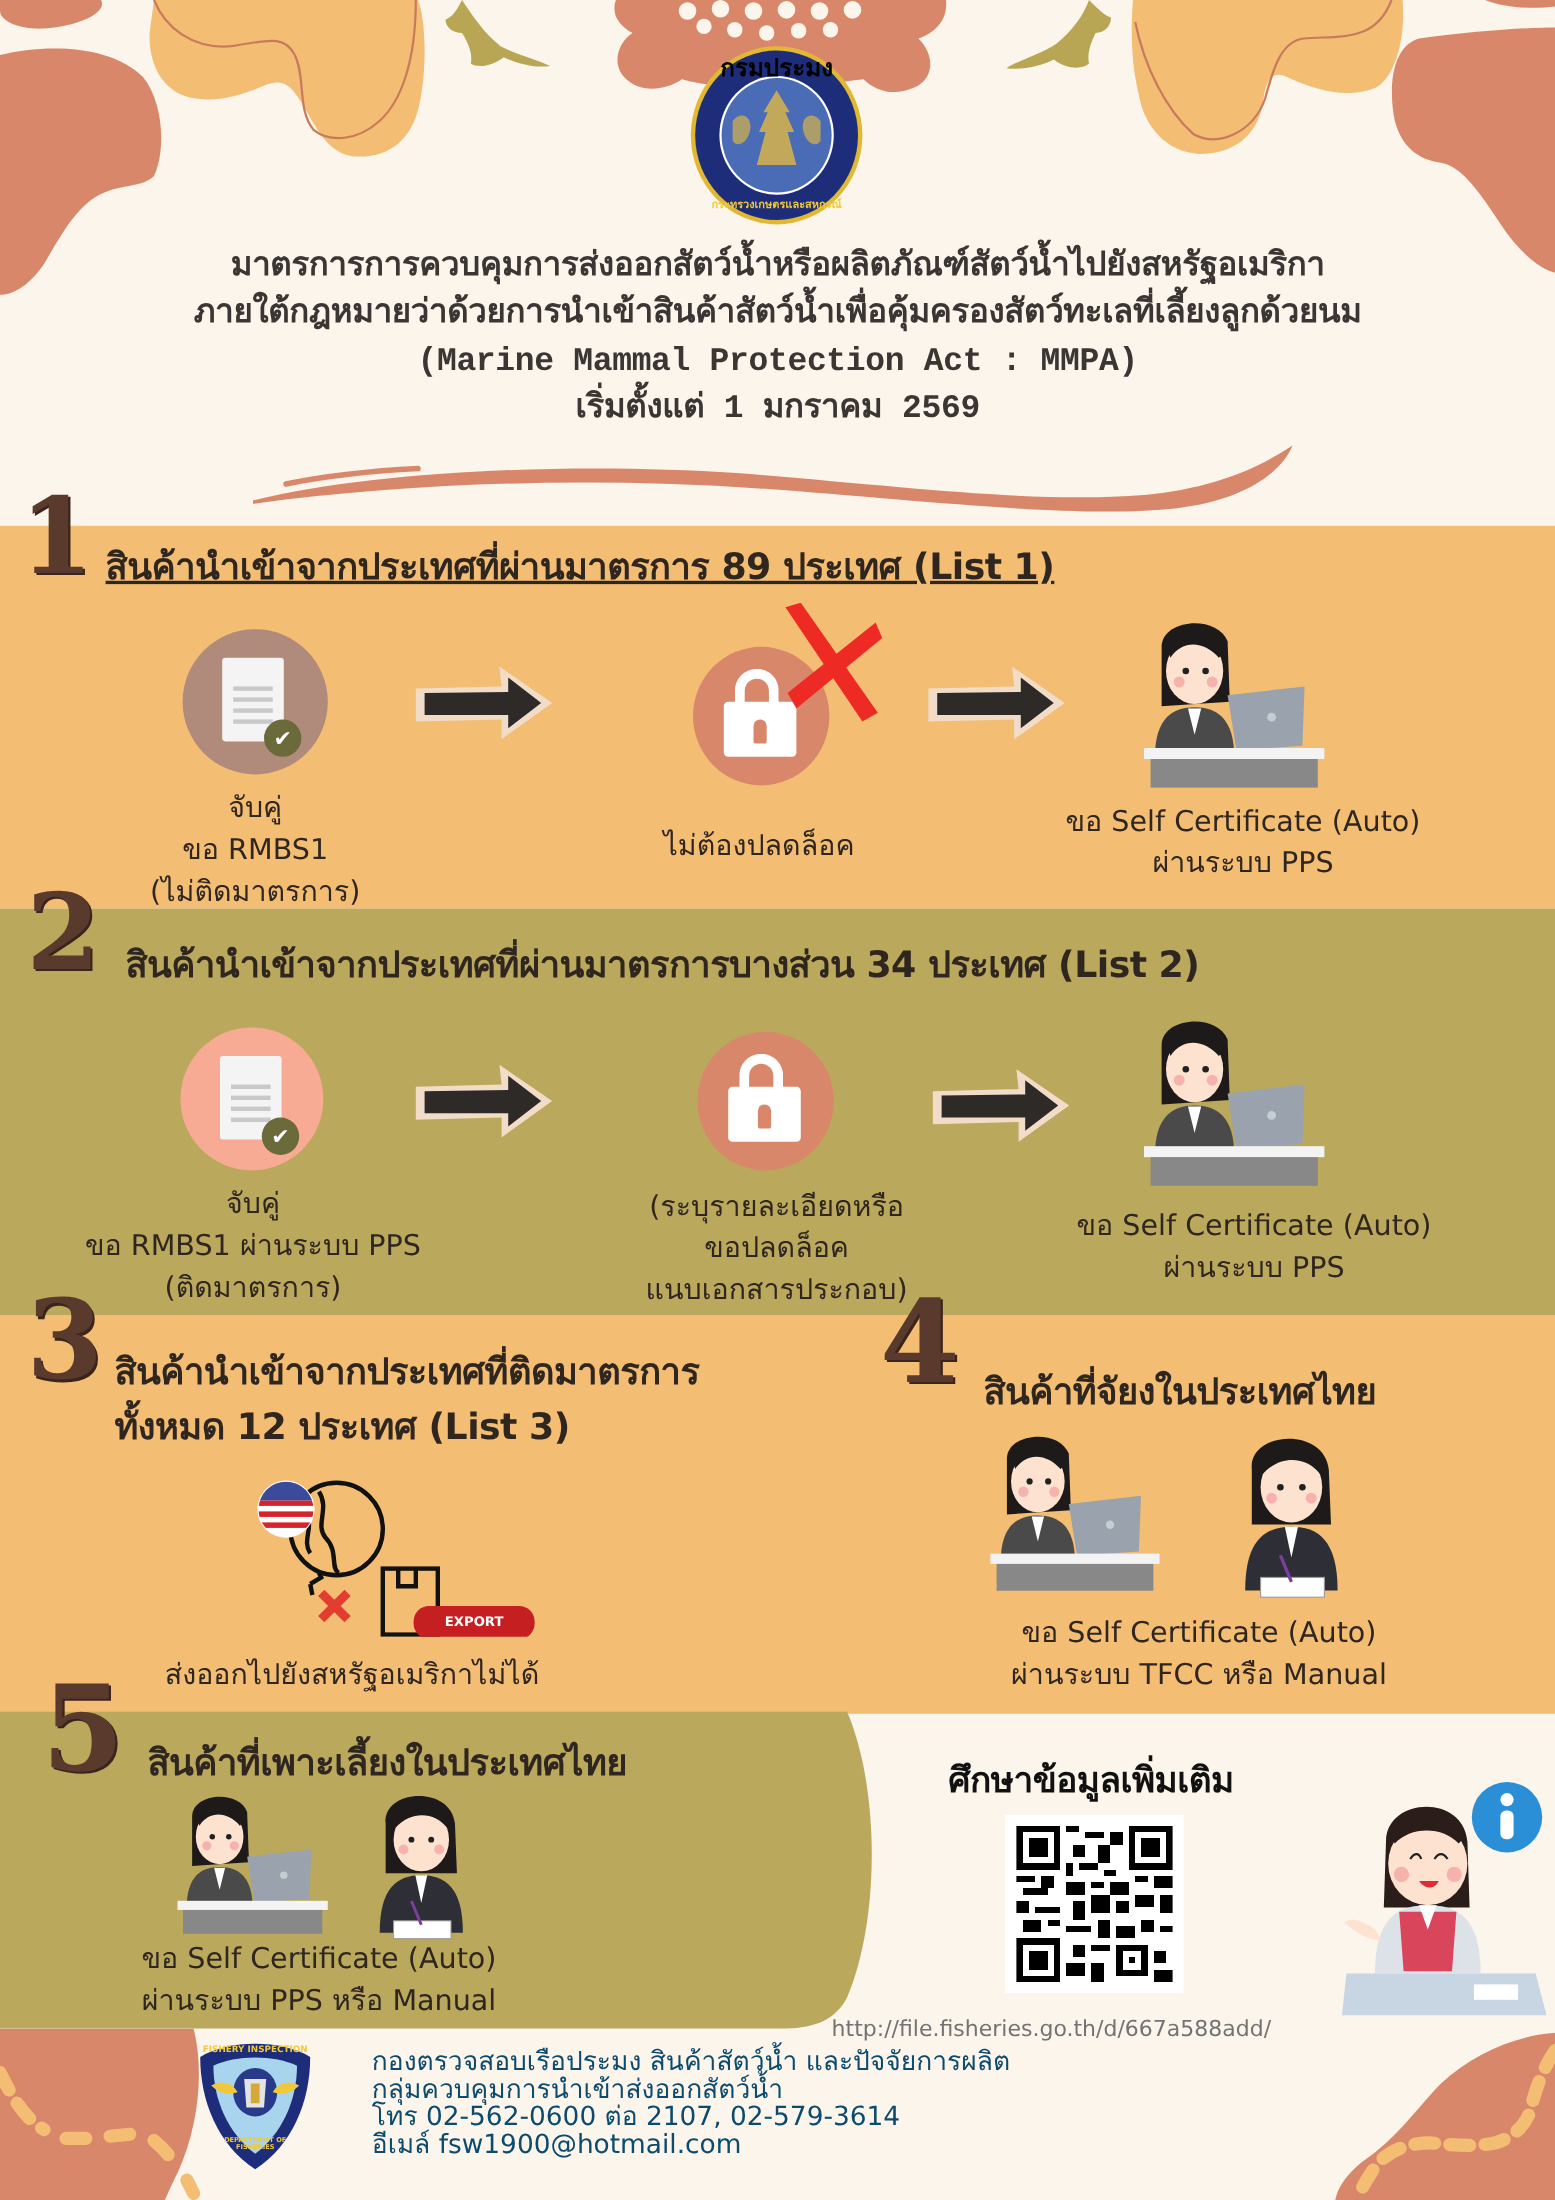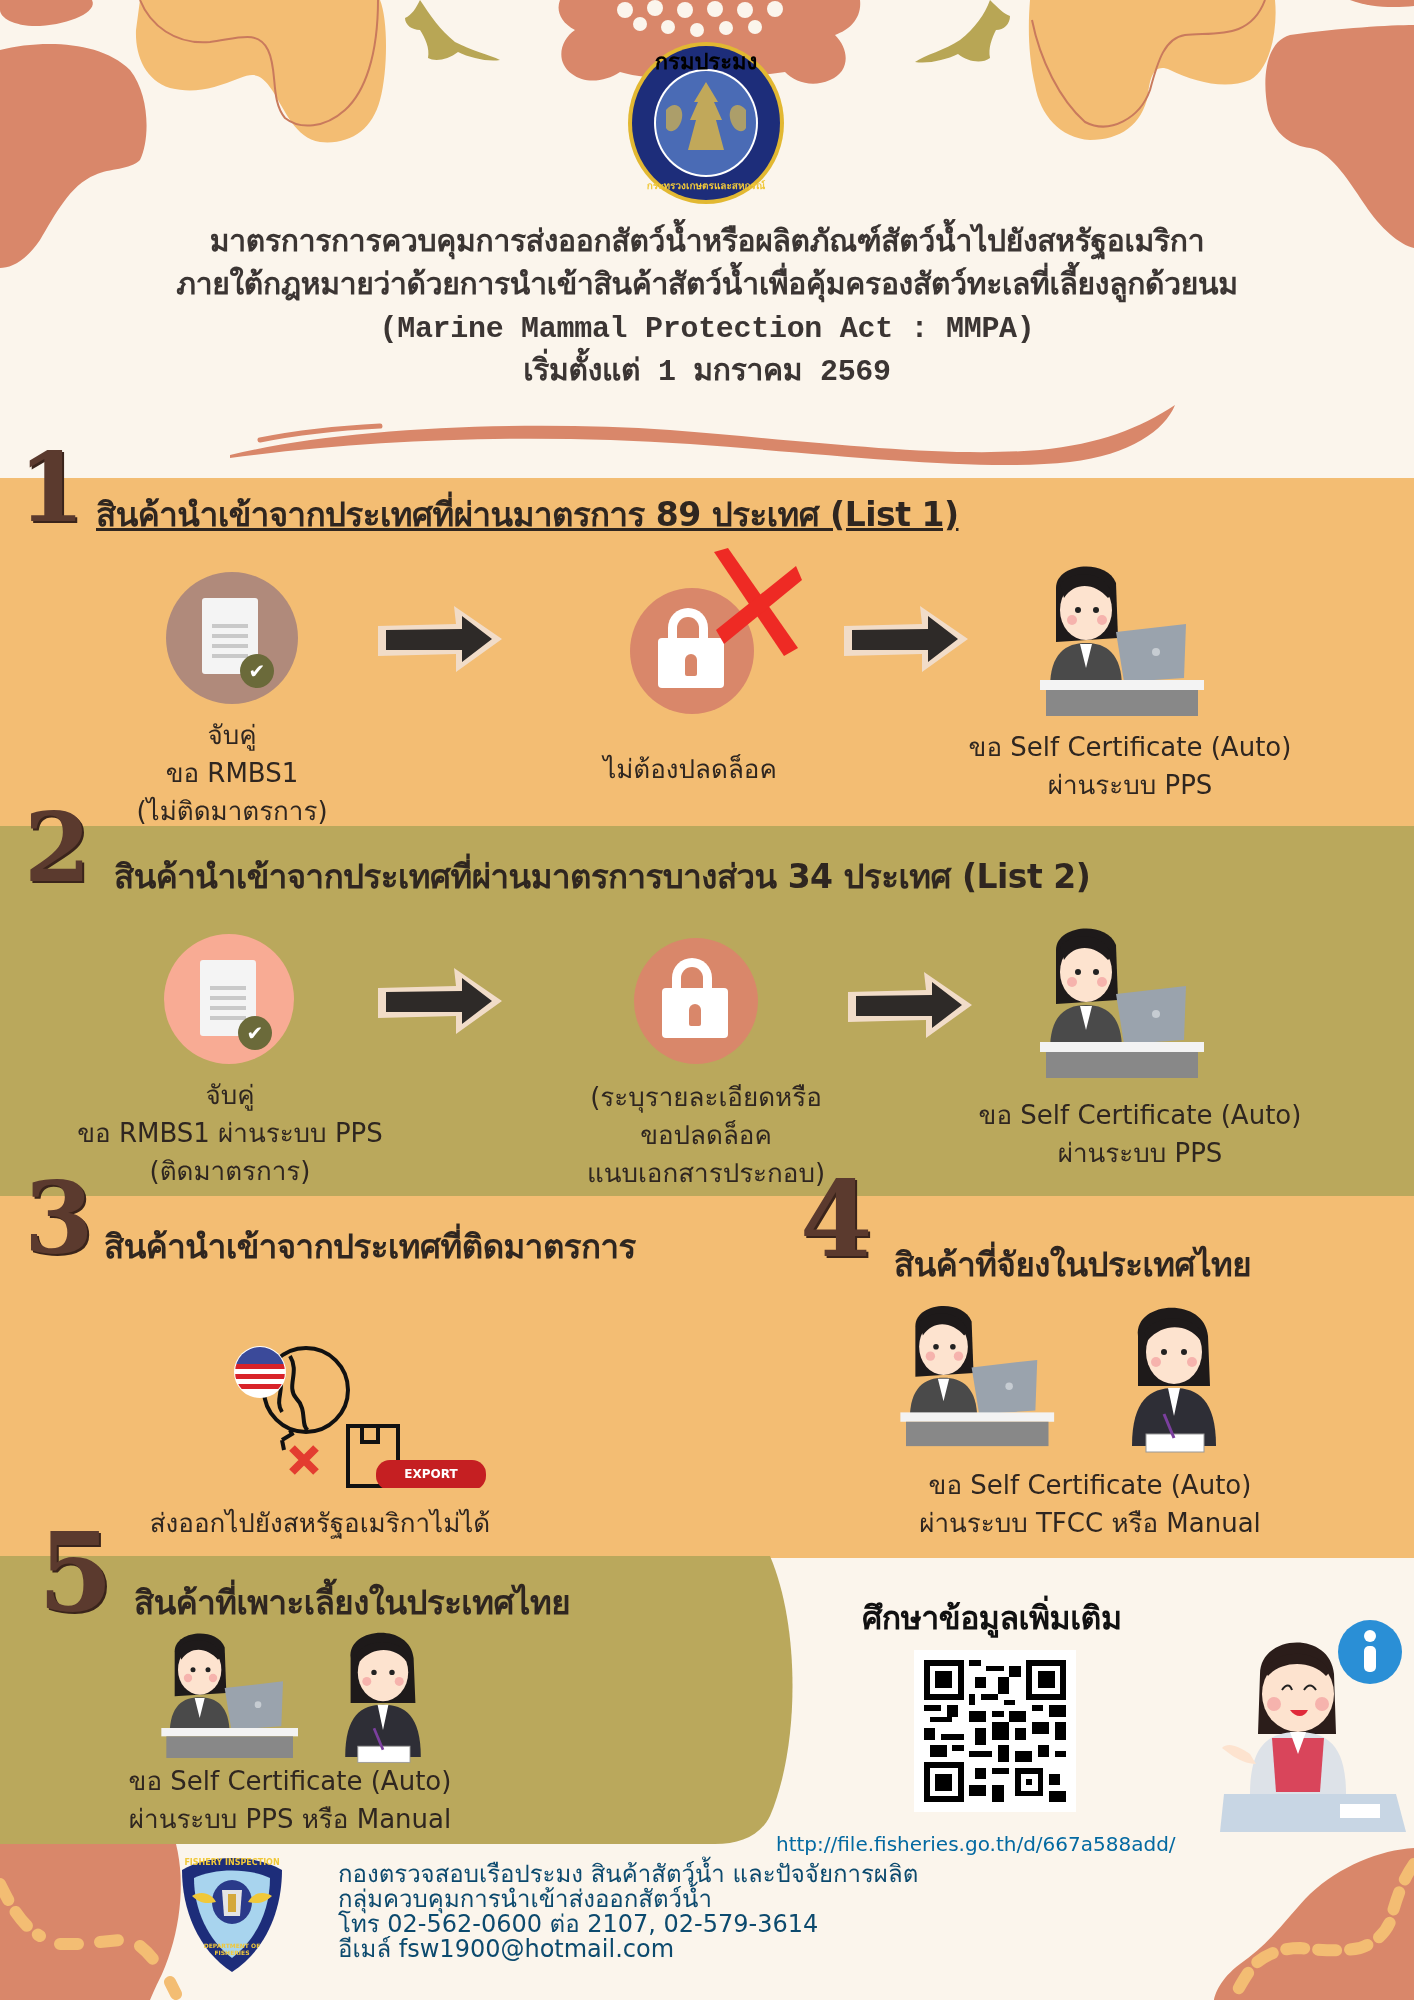--- a/index.html
+++ b/index.html
@@ -195,20 +195,21 @@
 <div class="step-label" style="left:930px;top:1096px;width:420px;">
   <div>ขอ Self Certificate (Auto)</div>
   <div>ผ่านระบบ PPS</div>
 </div>
 
 <div class="band" style="top:1196px;height:362px;background:#f3bd73;"></div>
 
 <div class="num" style="left:24px;top:1166px;font-size:100px;line-height:104px;">3</div>
 <div class="sec-title" style="left:104px;top:1222px;line-height:50px;">
   <div>สินค้านำเข้าจากประเทศที่ติดมาตรการ</div>
+  <div>ทั้งหมด 12 ประเทศ (List 3)</div>
 </div>
 
 <div class="abs" style="left:230px;top:1342px;width:260px;height:146px;">
   <svg width="260" height="146" viewBox="0 0 260 146">
     <circle cx="76" cy="48" r="42" fill="none" stroke="#111" stroke-width="4"></circle>
     <path d="M60,14 C70,30 56,44 66,56 C78,68 70,84 78,88 M48,36 C56,46 44,58 52,70" fill="none" stroke="#111" stroke-width="4"></path>
     <circle cx="30" cy="30" r="26" fill="#fff"></circle>
     <clipPath id="flagClip">
         <circle cx="30" cy="30" r="25"></circle>
       </clipPath>
@@ -354,21 +355,21 @@
         <rect x="16" y="19" width="5" height="5"></rect>
         <rect x="17" y="20" width="3" height="3" fill="#fff"></rect>
         <rect x="18" y="21" width="1" height="1"></rect>
       <rect x="8" y="22" width="3" height="2"></rect>
         <rect x="12" y="22" width="2" height="3"></rect>
         <rect x="22" y="20" width="2" height="2"></rect>
         <rect x="22" y="23" width="3" height="2"></rect>
     </g>
   </svg>
 </div>
-<div class="abs" style="left:776px;top:1832px;font-size:20px;color:#0369a1;white-space:nowrap;">http://file.fisheries.go.th/d/667a588add/</div>
+<div class="abs" style="left:756px;top:1832px;font-size:20px;color:#737373;white-space:nowrap;">http://file.fisheries.go.th/d/667a588add/</div>
 
 <svg class="abs" style="left:1220px;top:1614px" width="190" height="220" viewBox="0 0 190 220">
   <circle cx="150" cy="38" r="32" fill="#2a8fd6"></circle>
   <rect x="144" y="32" width="12" height="26" rx="5" fill="#fff"></rect>
     <circle cx="150" cy="22" r="6" fill="#fff"></circle>
   <path d="M40,60 C40,20 110,16 114,60 L116,120 L38,120 Z" fill="#2b1d1a"></path>
   <ellipse cx="78" cy="80" rx="36" ry="38" fill="#fde3cf"></ellipse>
   <path d="M62,76 C66,70 70,70 72,76 M84,76 C88,70 92,70 96,76" fill="none" stroke="#222" stroke-width="2"></path>
   <circle cx="54" cy="90" r="7" fill="#f6b3ad"></circle>
     <circle cx="102" cy="90" r="7" fill="#f6b3ad"></circle>

